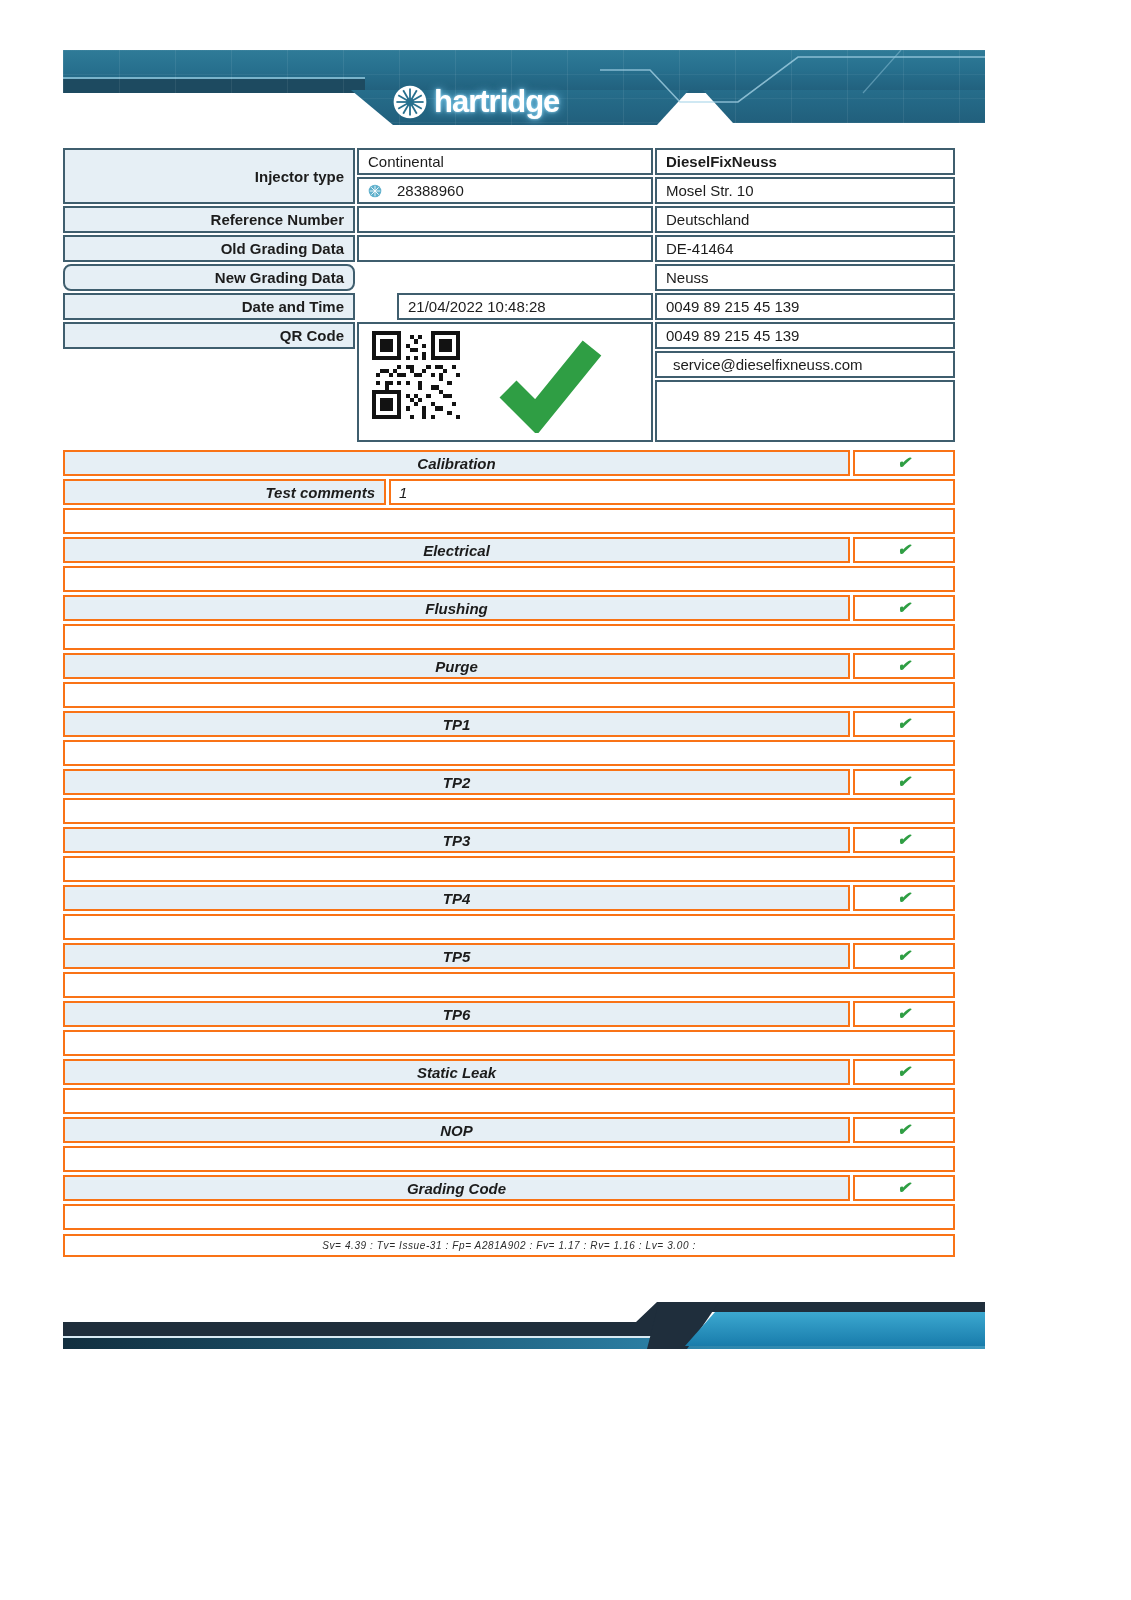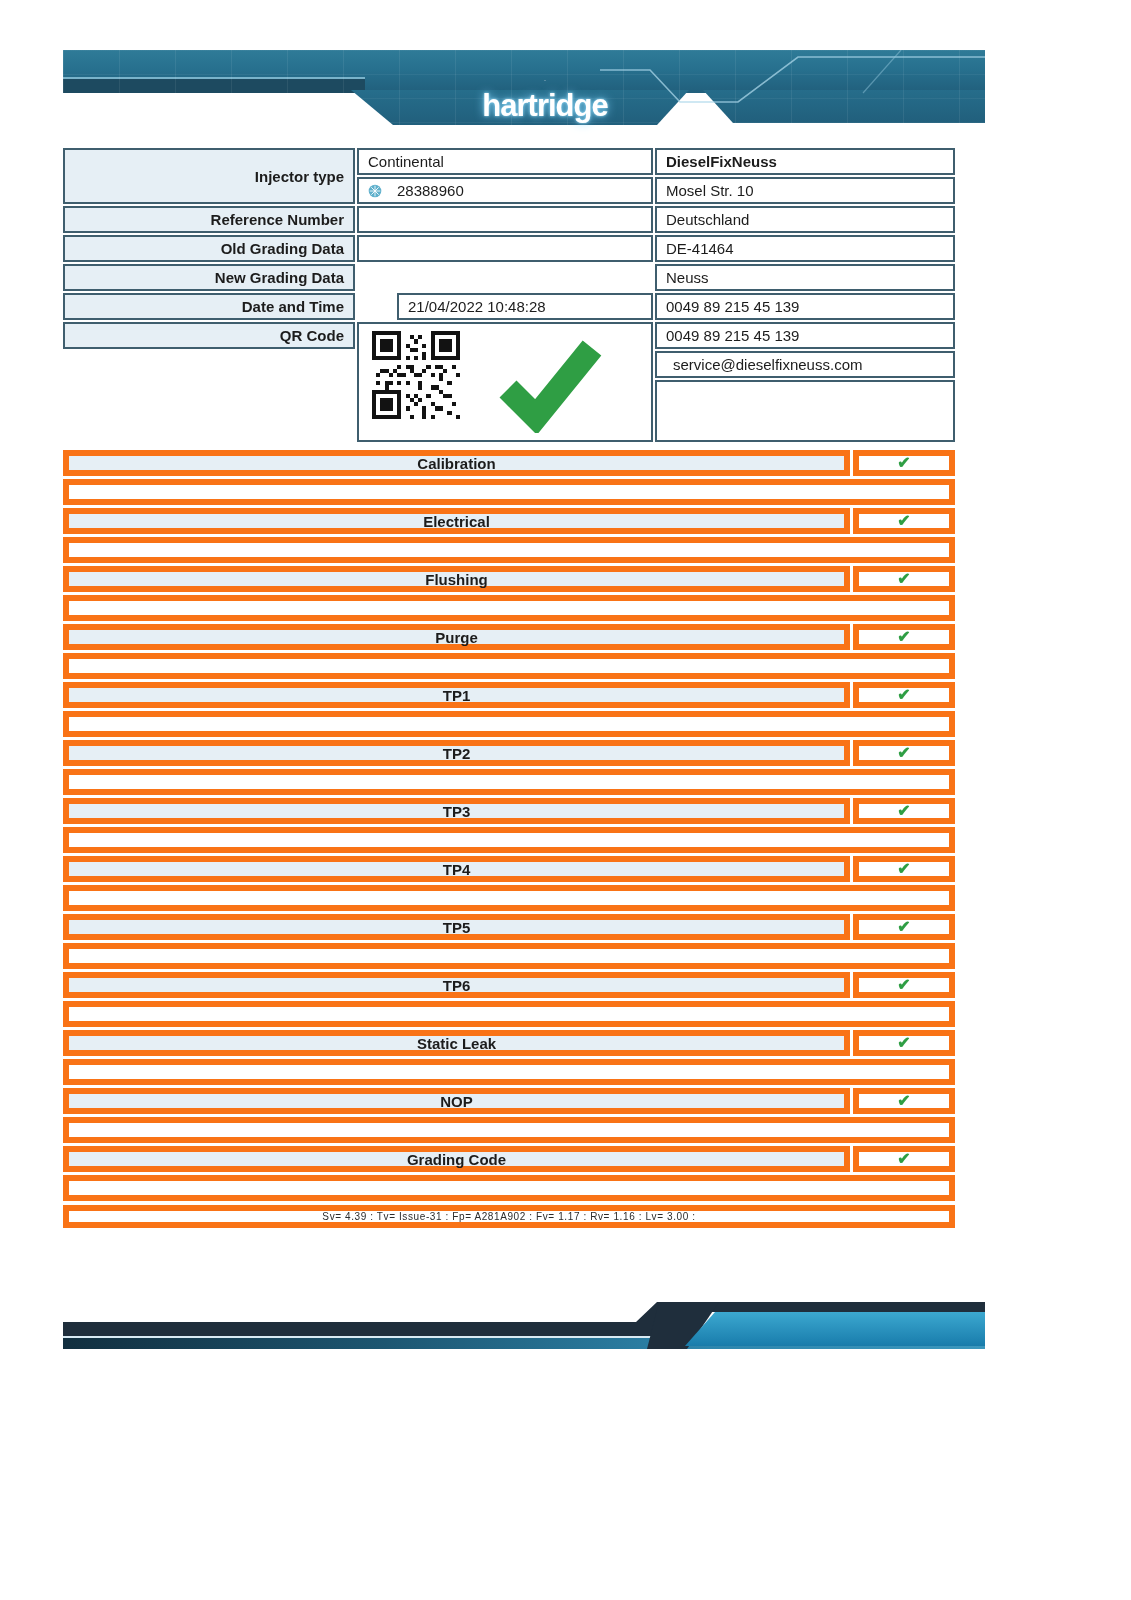--- a/index.html
+++ b/index.html
@@ -17,50 +17,50 @@
       repeating-linear-gradient(90deg, rgba(255,255,255,0.07) 0 1px, transparent 1px 56px),
       repeating-linear-gradient(180deg, rgba(255,255,255,0.05) 0 1px, transparent 1px 24px);
   }
   .band-line { position:absolute; left:0; top:27px; width:302px; height:2px; background:#79b3ca; }
   .band-dark { position:absolute; left:0; top:29px; width:302px; height:14px; background:#1d4a60; }
   .tab { position:absolute; left:0; top:0; width:922px; height:75px;
     clip-path:polygon(288px 40px, 626px 40px, 594px 75px, 330px 75px); }
   .rblock { position:absolute; left:0; top:0; width:922px; height:73px;
     clip-path:polygon(640px 40px, 922px 40px, 922px 73px, 670px 73px); }
   .notch { position:absolute; left:0; top:0; }
-  .logo { position:absolute; left:348px; top:30px; width:268px; height:44px;
-    display:flex; align-items:center; gap:7px;flex-direction:column; }
+  .logo { position:absolute; left:330px; top:30px; width:268px; height:44px;
+    display:flex; align-items:center; gap:7px; }
   .logo-text { color:#ffffff; font-size:31px; font-weight:bold; letter-spacing:-1px;
     text-shadow:0 0 10px rgba(130,215,255,.95), 0 0 3px rgba(180,235,255,.9); }
 
   
   .itable { position:absolute; left:63px; top:148px; width:892px; display:grid;
     grid-template-columns:292px 296px 300px; grid-template-rows:repeat(8,27px) 62px; gap:2px;
     font-size:15px; }
   .cell { border:2px solid #3f5e6e; background:#fff; display:flex; align-items:center;
     padding:0 9px; box-sizing:border-box; white-space:nowrap; overflow:hidden; }
   .lab { background:#e6eff5; justify-content:flex-end; font-weight:bold; }
   .c-injlab { grid-area:1/1/3/2; }
   .c-cont   { grid-area:1/2/2/3; }
   .c-num    { grid-area:2/2/3/3; gap:15px; }
   .c-reflab { grid-area:3/1/4/2; } .c-refval { grid-area:3/2/4/3; }
   .c-oldlab { grid-area:4/1/5/2;padding-left:36px; } .c-oldval { grid-area:4/2/5/3; }
-  .c-newlab { grid-area:5/1/6/2; } .c-newval { grid-area:5/2/6/3; font-weight:bold; }
+  .c-newlab { grid-area:5/1/6/2;border-radius:8px; } .c-newval { grid-area:5/2/6/3; font-weight:bold; }
   .c-dtlab  { grid-area:6/1/7/2; } .c-dtval  { grid-area:6/2/7/3;margin-left:40px; }
   .c-qrlab  { grid-area:7/1/8/2; }
   .c-qrbox  { grid-area:7/2/10/3; align-items:flex-start; padding:7px 0 0 13px; gap:36px; }
   .ws0{grid-area:1/3/2/4;font-weight:bold;} .ws1{grid-area:2/3/3/4;} .ws2{grid-area:3/3/4/4;}
   .ws3{grid-area:4/3/5/4;} .ws4{grid-area:5/3/6/4;} .ws5{grid-area:6/3/7/4;}
   .ws6{grid-area:7/3/8/4;} .ws7{grid-area:8/3/9/4;padding-left:16px;} .ws8{grid-area:9/3/10/4;}
 
   
   .sections { position:absolute; left:63px; top:450px; width:892px; font-size:15px; }
   .srow { display:flex; gap:3px; margin-bottom:3px; }
-  .box { border:6px solid #f97316; background:#fff; box-sizing:border-box; height:26px;
-    display:flex; align-items:center; }
+  .box { border:2px solid #f97316; background:#fff; box-sizing:border-box; height:26px;
+    display:flex; align-items:center;font-style:italic; }
   .shead { flex:0 0 787px; background:#e6eff5; justify-content:center; font-weight:bold; }
   .scheck { flex:1 1 auto; justify-content:center; }
   .check { color:#2f9e44; font-size:16px; font-weight:bold; line-height:1; }
   .gap-row { height:26px; margin-bottom:3px; }
   .clab { flex:0 0 323px; background:#e6eff5; justify-content:flex-end; font-weight:bold; padding-right:9px; }
   .cval { flex:1 1 auto; padding-left:8px; }
   .vrow { height:23px; margin-top:4px; justify-content:center; font-size:10px; color:#2b2b2b;
     letter-spacing:.6px; }
 
   
@@ -226,20 +226,24 @@
   </div>
 
   <div class="sections">
 
     <div class="srow">
       <div class="box shead">Calibration</div>
       <div class="box scheck">
           <span class="check">✔</span>
         </div>
     </div>
+    <div class="srow">
+      <div class="box clab">Test comments</div>
+      <div class="box cval">1</div>
+    </div>
     <div class="box gap-row"></div>
 
     <div class="srow">
       <div class="box shead">Electrical</div>
       <div class="box scheck">
           <span class="check">✔</span>
         </div>
     </div>
     <div class="box gap-row"></div>
 

